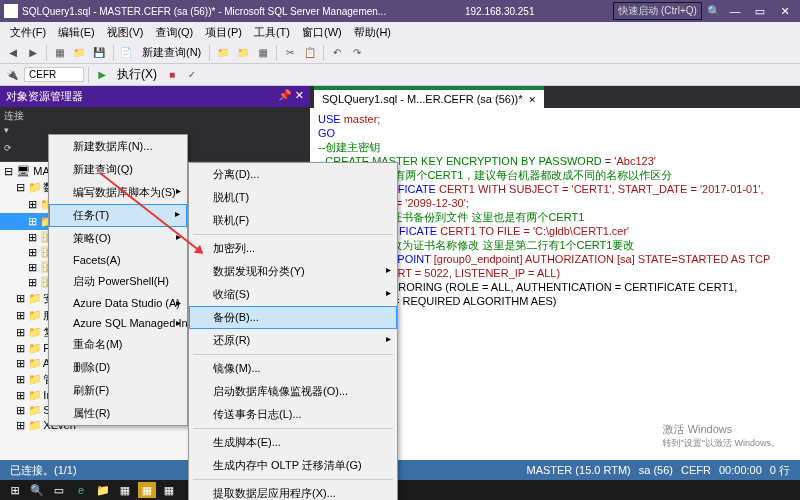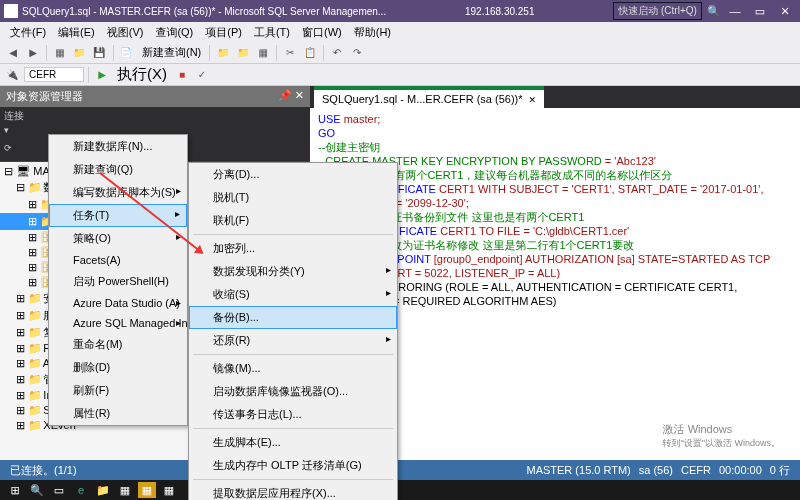--- a/index.html
+++ b/index.html
@@ -19,21 +19,21 @@
 
 
 .toolbar { height: 22px; background: #eeeef2; border-bottom: 1px solid #ccc; display: flex; align-items: center; padding: 0 4px; gap: 2px; }
 .toolbar .tbtn { width: 18px; height: 18px; border: 1px solid transparent; display: inline-flex; align-items: center; justify-content: center; font-size: 10px; color: #555; cursor: pointer; }
 .toolbar .sep { width: 1px; height: 16px; background: #ccc; margin: 0 2px; }
 .toolbar .combo { border: 1px solid #ccc; padding: 1px 4px; font-size: 10px; background: #fff; min-width: 60px; }
 
 
 .main { display: flex; height: 416px; }
 .explorer { width: 310px; background: #252526; display: flex; flex-direction: column; }
-.explorer-title { background: #737373; color: #fff; padding: 3px 6px; font-size: 11px; display: flex; justify-content: space-between; }
+.explorer-title { background: #4c1d95; color: #fff; padding: 3px 6px; font-size: 11px; display: flex; justify-content: space-between; }
 .explorer-tools { background: #2d2d30; padding: 2px 4px; display: flex; gap: 2px; border-bottom: 1px solid #444; flex-direction: column; }
 .explorer-tools .tbtn { width: 16px; height: 16px; font-size: 9px; color: #ccc; cursor: pointer; }
 .tree { flex: 1; background: #f5f5f5; overflow: hidden; padding: 2px 0; }
 .tree-node { padding: 1px 4px; font-size: 11px; color: #000; white-space: nowrap; cursor: pointer; }
 .tree-node .icon { display: inline-block; width: 12px; text-align: center; color: #d4a017; }
 .tree-node.sel { background: #3399ff; color: #fff; }
 .indent1 { padding-left: 16px; }
 .indent2 { padding-left: 28px; }
 
 
@@ -118,21 +118,21 @@
   <span class="sep"></span>
   <span class="tbtn">↶</span>
   <span class="tbtn">↷</span>
 </div>
 
 <div class="toolbar">
   <span class="tbtn">🔌</span>
   <span class="combo">CEFR</span>
   <span class="sep"></span>
   <span class="tbtn" style="color:#393">▶</span>
-  <span style="font-size:15px;padding:0 4px;cursor:pointer">执行(X)</span>
+  <span style="font-size:12px;padding:0 4px;cursor:pointer">执行(X)</span>
   <span class="tbtn" style="color:#c33">■</span>
   <span class="tbtn">✓</span>
 </div>
 
 <div class="main">
   <div class="explorer">
     <div class="explorer-title">
       <span>对象资源管理器</span>
       <span>📌 ✕</span>
     </div>

